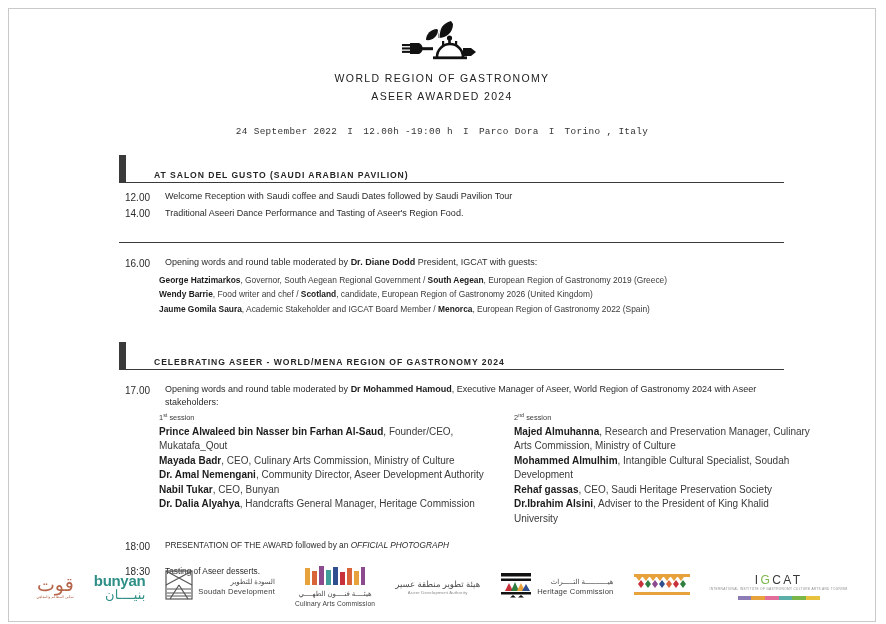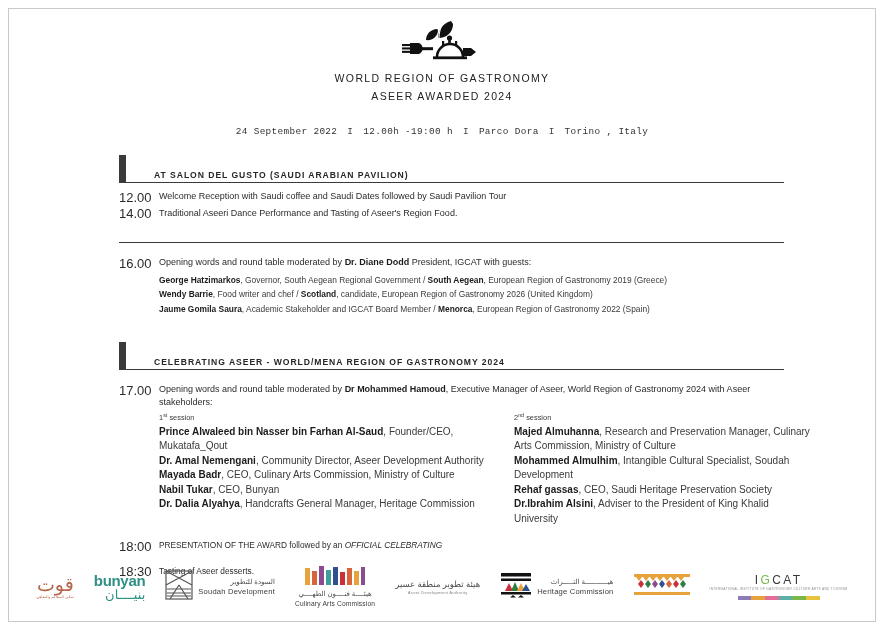--- a/index.html
+++ b/index.html
@@ -108,23 +108,24 @@
   .row {
     display: flex;
     align-items: flex-start;
     margin-bottom: 3px;
     font-size: 9px;
     line-height: 13px;
   }
   .row .time {
     width: 40px;
     flex: 0 0 40px;
-    font-size: 13px;
+    font-size: 10px;
     color: #2b2b2b;
     padding-top: 0.5px;
+    margin-left: 6px;
   }
   .row .txt {
     flex: 1;
     color: #2b2b2b;
   }
   .b { font-weight: bold; color: #1c1c1c; }
   .i { font-style: italic; }
   .sm { font-size: 8.3px; }
 
   .sub-list {
@@ -345,38 +346,38 @@
       <div class="rows" style="margin-top:13px;">
         <div class="row">
           <span class="time">17.00</span>
           <span class="txt"><span>Opening words and round table moderated by </span><span class="b">Dr Mohammed Hamoud</span><span>, Executive Manager of Aseer, World Region of Gastronomy 2024 with Aseer stakeholders:</span></span>
         </div>
 
         <div class="two-col">
           <div class="col left">
             <div class="session-label"><span>1</span><sup>st</sup><span> session</span></div>
             <div class="person"><span class="b">Prince Alwaleed bin Nasser bin Farhan Al-Saud</span><span>, Founder/CEO, Mukatafa_Qout</span></div>
+            <div class="person"><span class="b">Mayada Badr</span><span>, CEO, Culinary Arts Commission, Ministry of Culture</span></div>
             <div class="person"><span class="b">Dr. Amal Nemengani</span><span>, Community Director, Aseer Development Authority</span></div>
-            <div class="person"><span class="b">Mayada Badr</span><span>, CEO, Culinary Arts Commission, Ministry of Culture</span></div>
             <div class="person"><span class="b">Nabil Tukar</span><span>, CEO, Bunyan</span></div>
             <div class="person"><span class="b">Dr. Dalia Alyahya</span><span>, Handcrafts General Manager, Heritage Commission</span></div>
           </div>
           <div class="col right">
             <div class="session-label"><span>2</span><sup>nd</sup><span> session</span></div>
             <div class="person"><span class="b">Majed Almuhanna</span><span>, Research and Preservation Manager, Culinary Arts Commission, Ministry of Culture</span></div>
             <div class="person"><span class="b">Mohammed Almulhim</span><span>, Intangible Cultural Specialist, Soudah Development</span></div>
             <div class="person"><span class="b">Rehaf gassas</span><span>, CEO, Saudi Heritage Preservation Society</span></div>
             <div class="person"><span class="b">Dr.Ibrahim Alsini</span><span>, Adviser to the President of King Khalid University</span></div>
           </div>
         </div>
 
         <div class="tail-rows">
           <div class="row">
             <span class="time">18:00</span>
-            <span class="txt sm"><span>PRESENTATION OF THE AWARD followed by an </span><span class="i">OFFICIAL CELEBRATING</span></span>
+            <span class="txt sm"><span>PRESENTATION OF THE AWARD followed by an </span><span class="i">OFFICIAL PHOTOGRAPH</span></span>
           </div>
           <div class="row">
             <span class="time">18:30</span>
             <span class="txt sm">Tasting of Aseer desserts.</span>
           </div>
         </div>
       </div>
     </div>
   </div>
 

